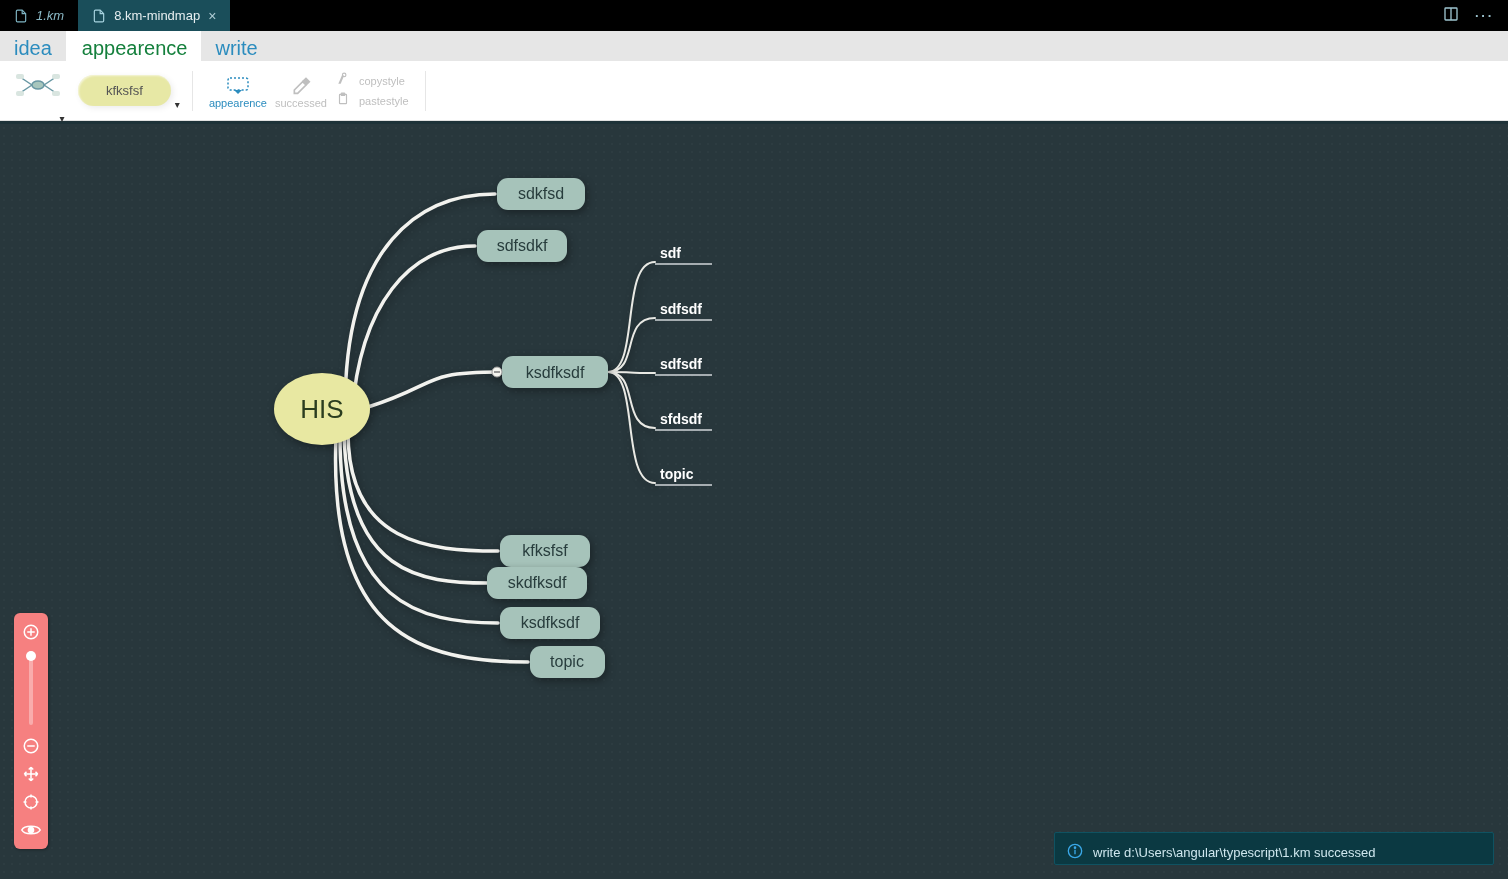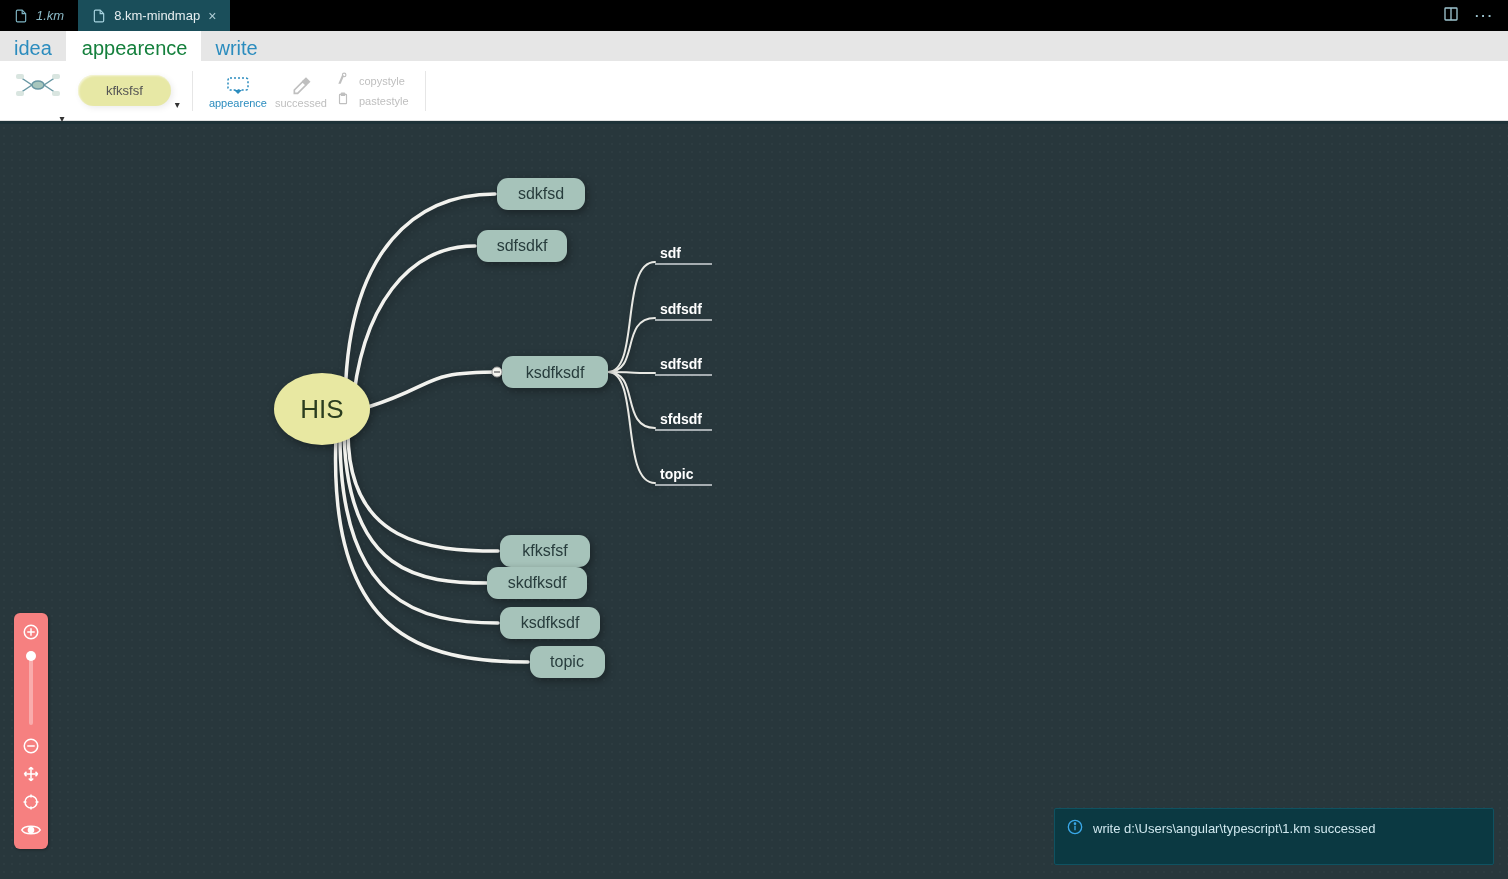--- a/index.html
+++ b/index.html
@@ -50,21 +50,21 @@
   .branch-thin { stroke:#e9e9e4; stroke-width:2; fill:none; stroke-linecap:round;}
   .node-shadow { filter: drop-shadow(2px 3px 4px rgba(0,0,0,.35)); }
   .dot { fill:#f4f4ee; stroke:#999; stroke-width:1;}
   
   .zoom-dock { position:absolute; left:14px; bottom:30px; width:34px; background:#f68080; border-radius:6px; padding:8px 0; display:flex; flex-direction:column; align-items:center; gap:6px; box-shadow:1px 1px 3px rgba(0,0,0,.3);}
   .zoom-dock .slider { width:4px; height:74px; background:rgba(255,255,255,.35); border-radius:2px; position:relative; margin:2px 0 4px;}
   .zoom-dock .slider .thumb { width:10px; height:10px; background:#fff; border-radius:50%; position:absolute; top:0; left:-3px;}
   .zoom-dock .glyph { color:#fff; font-size:16px; width:22px; height:22px; display:flex; align-items:center; justify-content:center; cursor:pointer;}
   .zoom-dock svg { display:block;}
   
-  .status-toast { position:absolute; right:14px; bottom:14px; background:#0b3942; border:1px solid #0f5261; color:#cfe7ee; padding:10px 40px 26px 12px; font-size:13px; border-radius:2px; display:flex; align-items:center; gap:10px; min-width:440px;}
+  .status-toast { position:absolute; right:14px; bottom:14px; background:#0b3942; border:1px solid #0f5261; color:#cfe7ee; padding:10px 40px 2px 12px; font-size:13px; border-radius:2px; display:flex; align-items:center; gap:10px; min-width:440px;}
   .status-toast .info-icon { color:#3aa8e8; }
 </style>
 </head>
 <body>
 
 <div class="tabbar">
   <div class="tab inactive">
     <span class="doc-icon">
       <svg width="14" height="14" viewBox="0 0 24 24" fill="none" stroke="#7fb5c4" stroke-width="2">
           <path d="M14 2H6a2 2 0 0 0-2 2v16a2 2 0 0 0 2 2h12a2 2 0 0 0 2-2V8z"></path>

